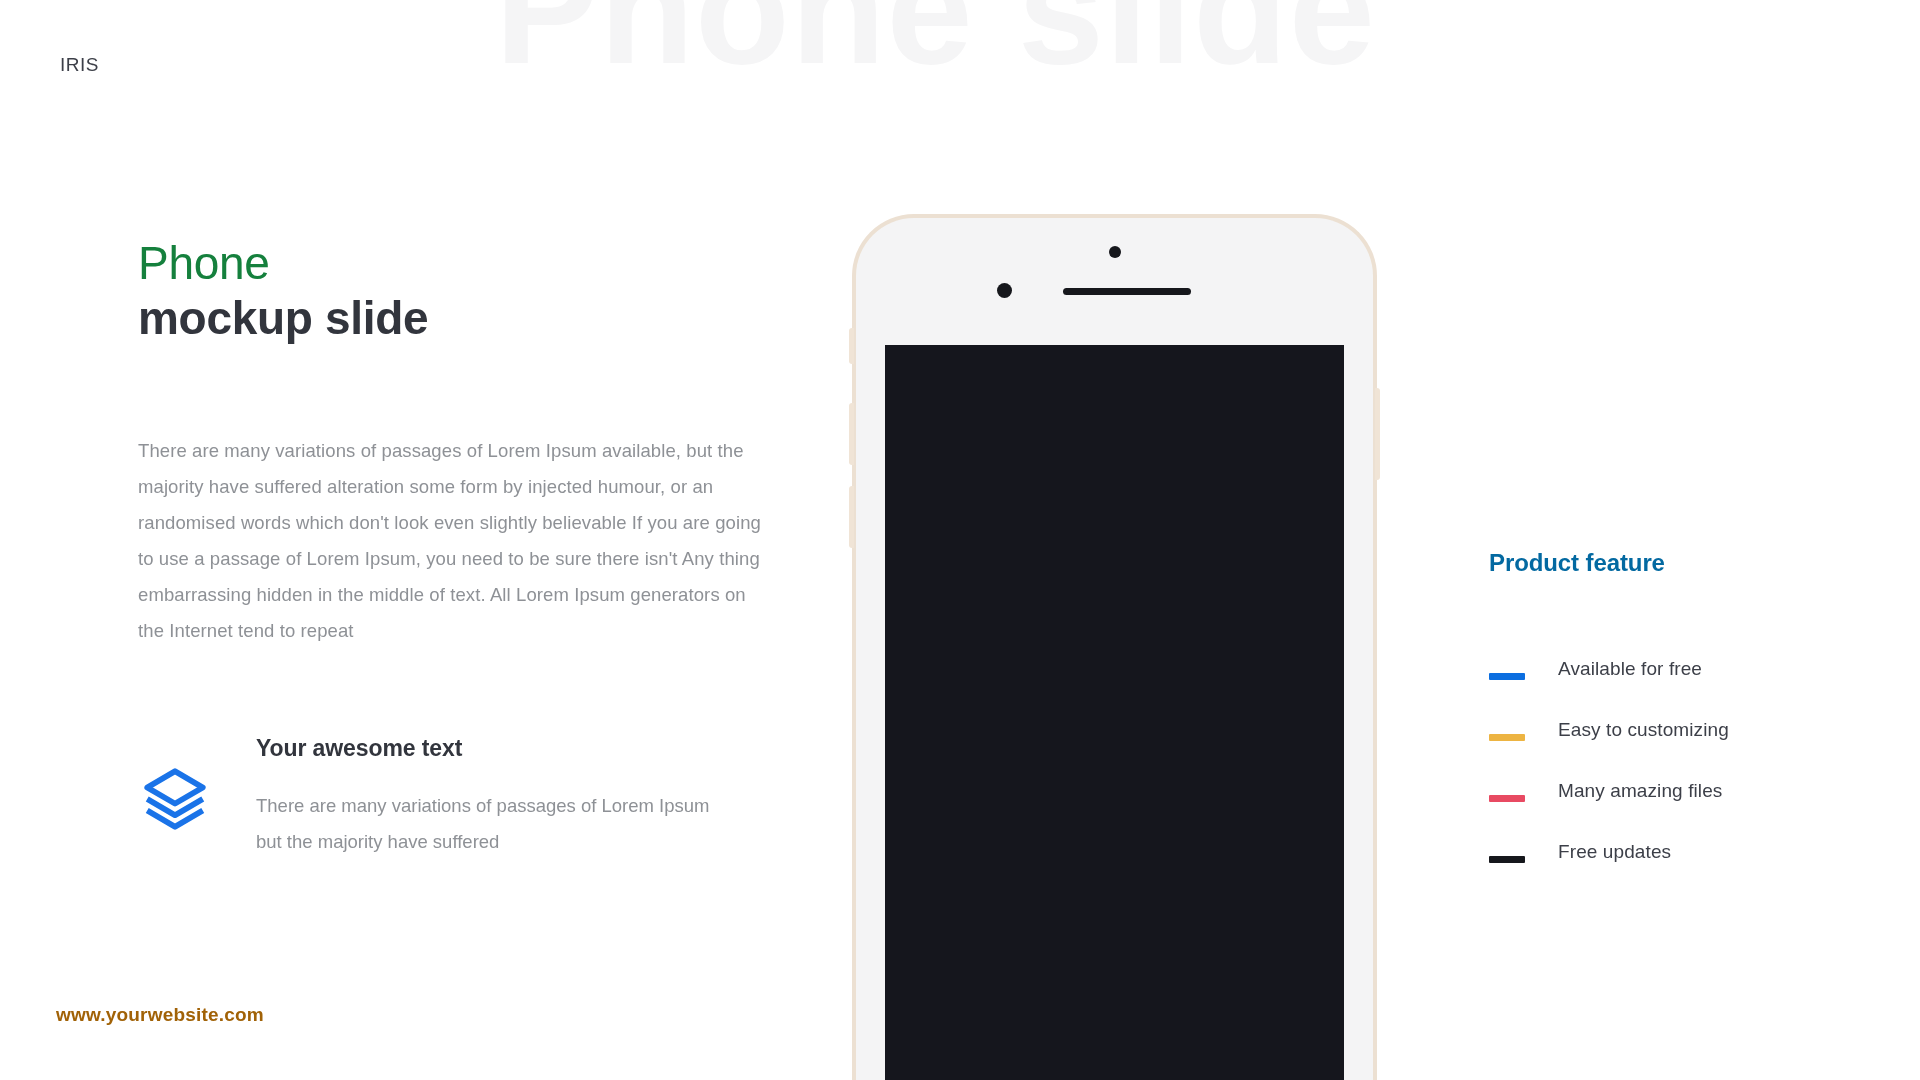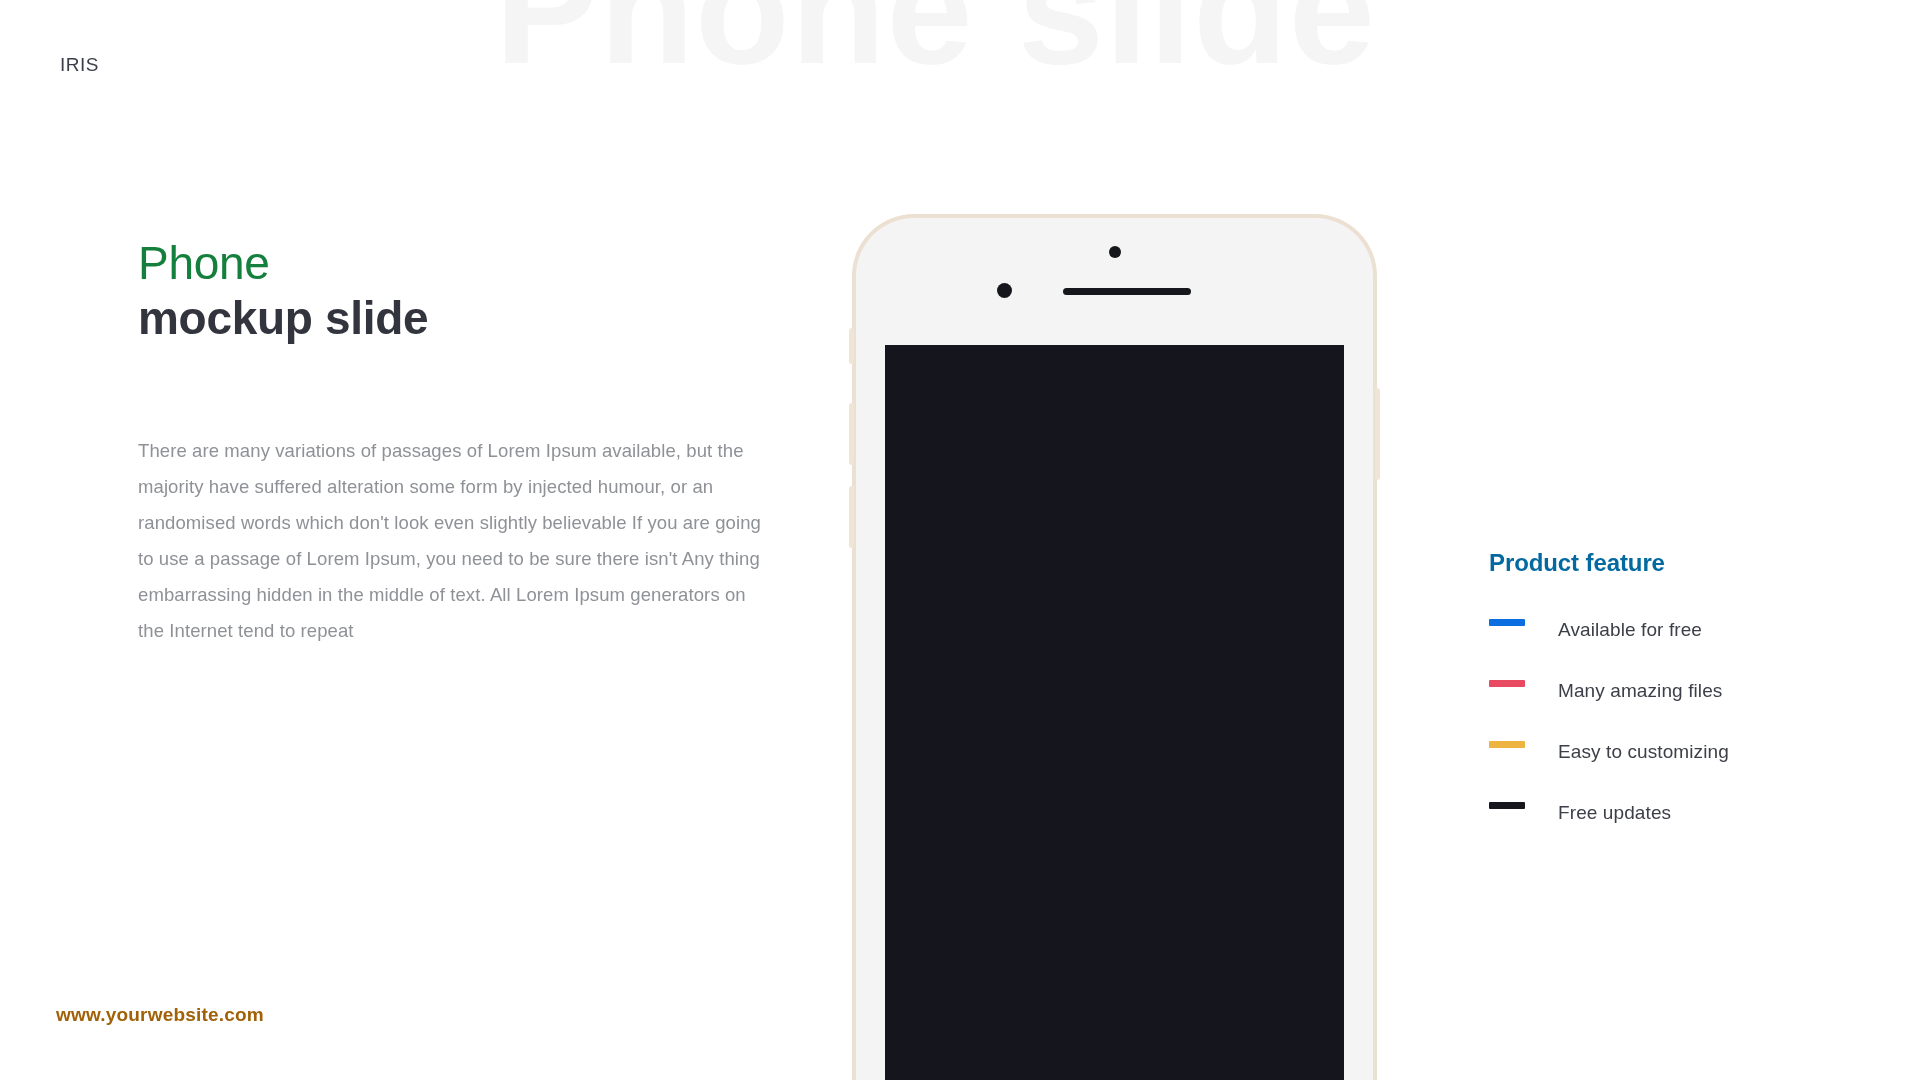--- a/index.html
+++ b/index.html
@@ -203,21 +203,21 @@
     font-weight: 700;
     color: #0369a1;
     letter-spacing: -0.1px;
   }
   .feature-list {
     margin-top: 42px;
     list-style: none;
   }
   .feature-row {
     display: flex;
-    align-items: flex-start;
+    align-items: flex-end;
     height: 61px;
   }
   .feature-dash {
     width: 36px;
     height: 7px;
     border-radius: 1px;
     flex: 0 0 36px;
   }
   .feature-label {
     margin-left: 33px;
@@ -234,20 +234,35 @@
   <div class="watermark">Phone slide</div>
 
   <div class="brand">IRIS</div>
 
   <div class="left-col">
     <div class="title-line1">Phone</div>
     <div class="title-line2">mockup slide</div>
     <p class="body-copy">There are many variations of passages of Lorem Ipsum available, but the majority have suffered alteration some form by injected humour, or an randomised words which don't look even slightly believable If you are going to use a passage of Lorem Ipsum, you need to be sure there isn't Any thing embarrassing hidden in the middle of text. All Lorem Ipsum generators on the Internet tend to repeat</p>
   </div>
 
+  <div class="feature-block">
+    <span class="feature-icon">
+      <svg viewBox="0 0 64 64" width="74" height="74" aria-hidden="true">
+        <g fill="none" stroke="#1a73e8" stroke-width="5" stroke-linejoin="round">
+          <path d="M32 8 L56 22 L32 36 L8 22 Z"></path>
+          <path d="M8 32 L32 46 L56 32"></path>
+          <path d="M8 42 L32 56 L56 42"></path>
+        </g>
+      </svg>
+    </span>
+    <div class="feature-text">
+      <div class="feature-title">Your awesome text</div>
+      <div class="feature-desc">There are many variations of passages of Lorem Ipsum but the majority have suffered</div>
+    </div>
+  </div>
 
   <div class="footer-url">www.yourwebsite.com</div>
 
   <div class="phone">
     <div class="phone-frame">
       <span class="phone-btn btn-mute"></span>
       <span class="phone-btn btn-vol-u"></span>
       <span class="phone-btn btn-vol-d"></span>
       <span class="phone-btn-right"></span>
       <span class="phone-cam"></span>
@@ -258,27 +273,27 @@
   </div>
 
   <div class="product-panel">
     <div class="product-title">Product feature</div>
     <ul class="feature-list">
       <li class="feature-row">
         <span class="feature-dash" style="background: rgb(11, 110, 224);"></span>
         <span class="feature-label">Available for free</span>
       </li>
       <li class="feature-row">
+        <span class="feature-dash" style="background: rgb(237, 180, 66);"></span>
+        <span class="feature-label">Easy to customizing</span>
+      </li>
+      <li class="feature-row">
         <span class="feature-dash" style="background: rgb(232, 74, 98);"></span>
         <span class="feature-label">Many amazing files</span>
       </li>
       <li class="feature-row">
-        <span class="feature-dash" style="background: rgb(237, 180, 66);"></span>
-        <span class="feature-label">Easy to customizing</span>
-      </li>
-      <li class="feature-row">
         <span class="feature-dash" style="background: rgb(22, 23, 28);"></span>
         <span class="feature-label">Free updates</span>
       </li>
     </ul>
   </div>
 
 </div>
 
 </body></html>

